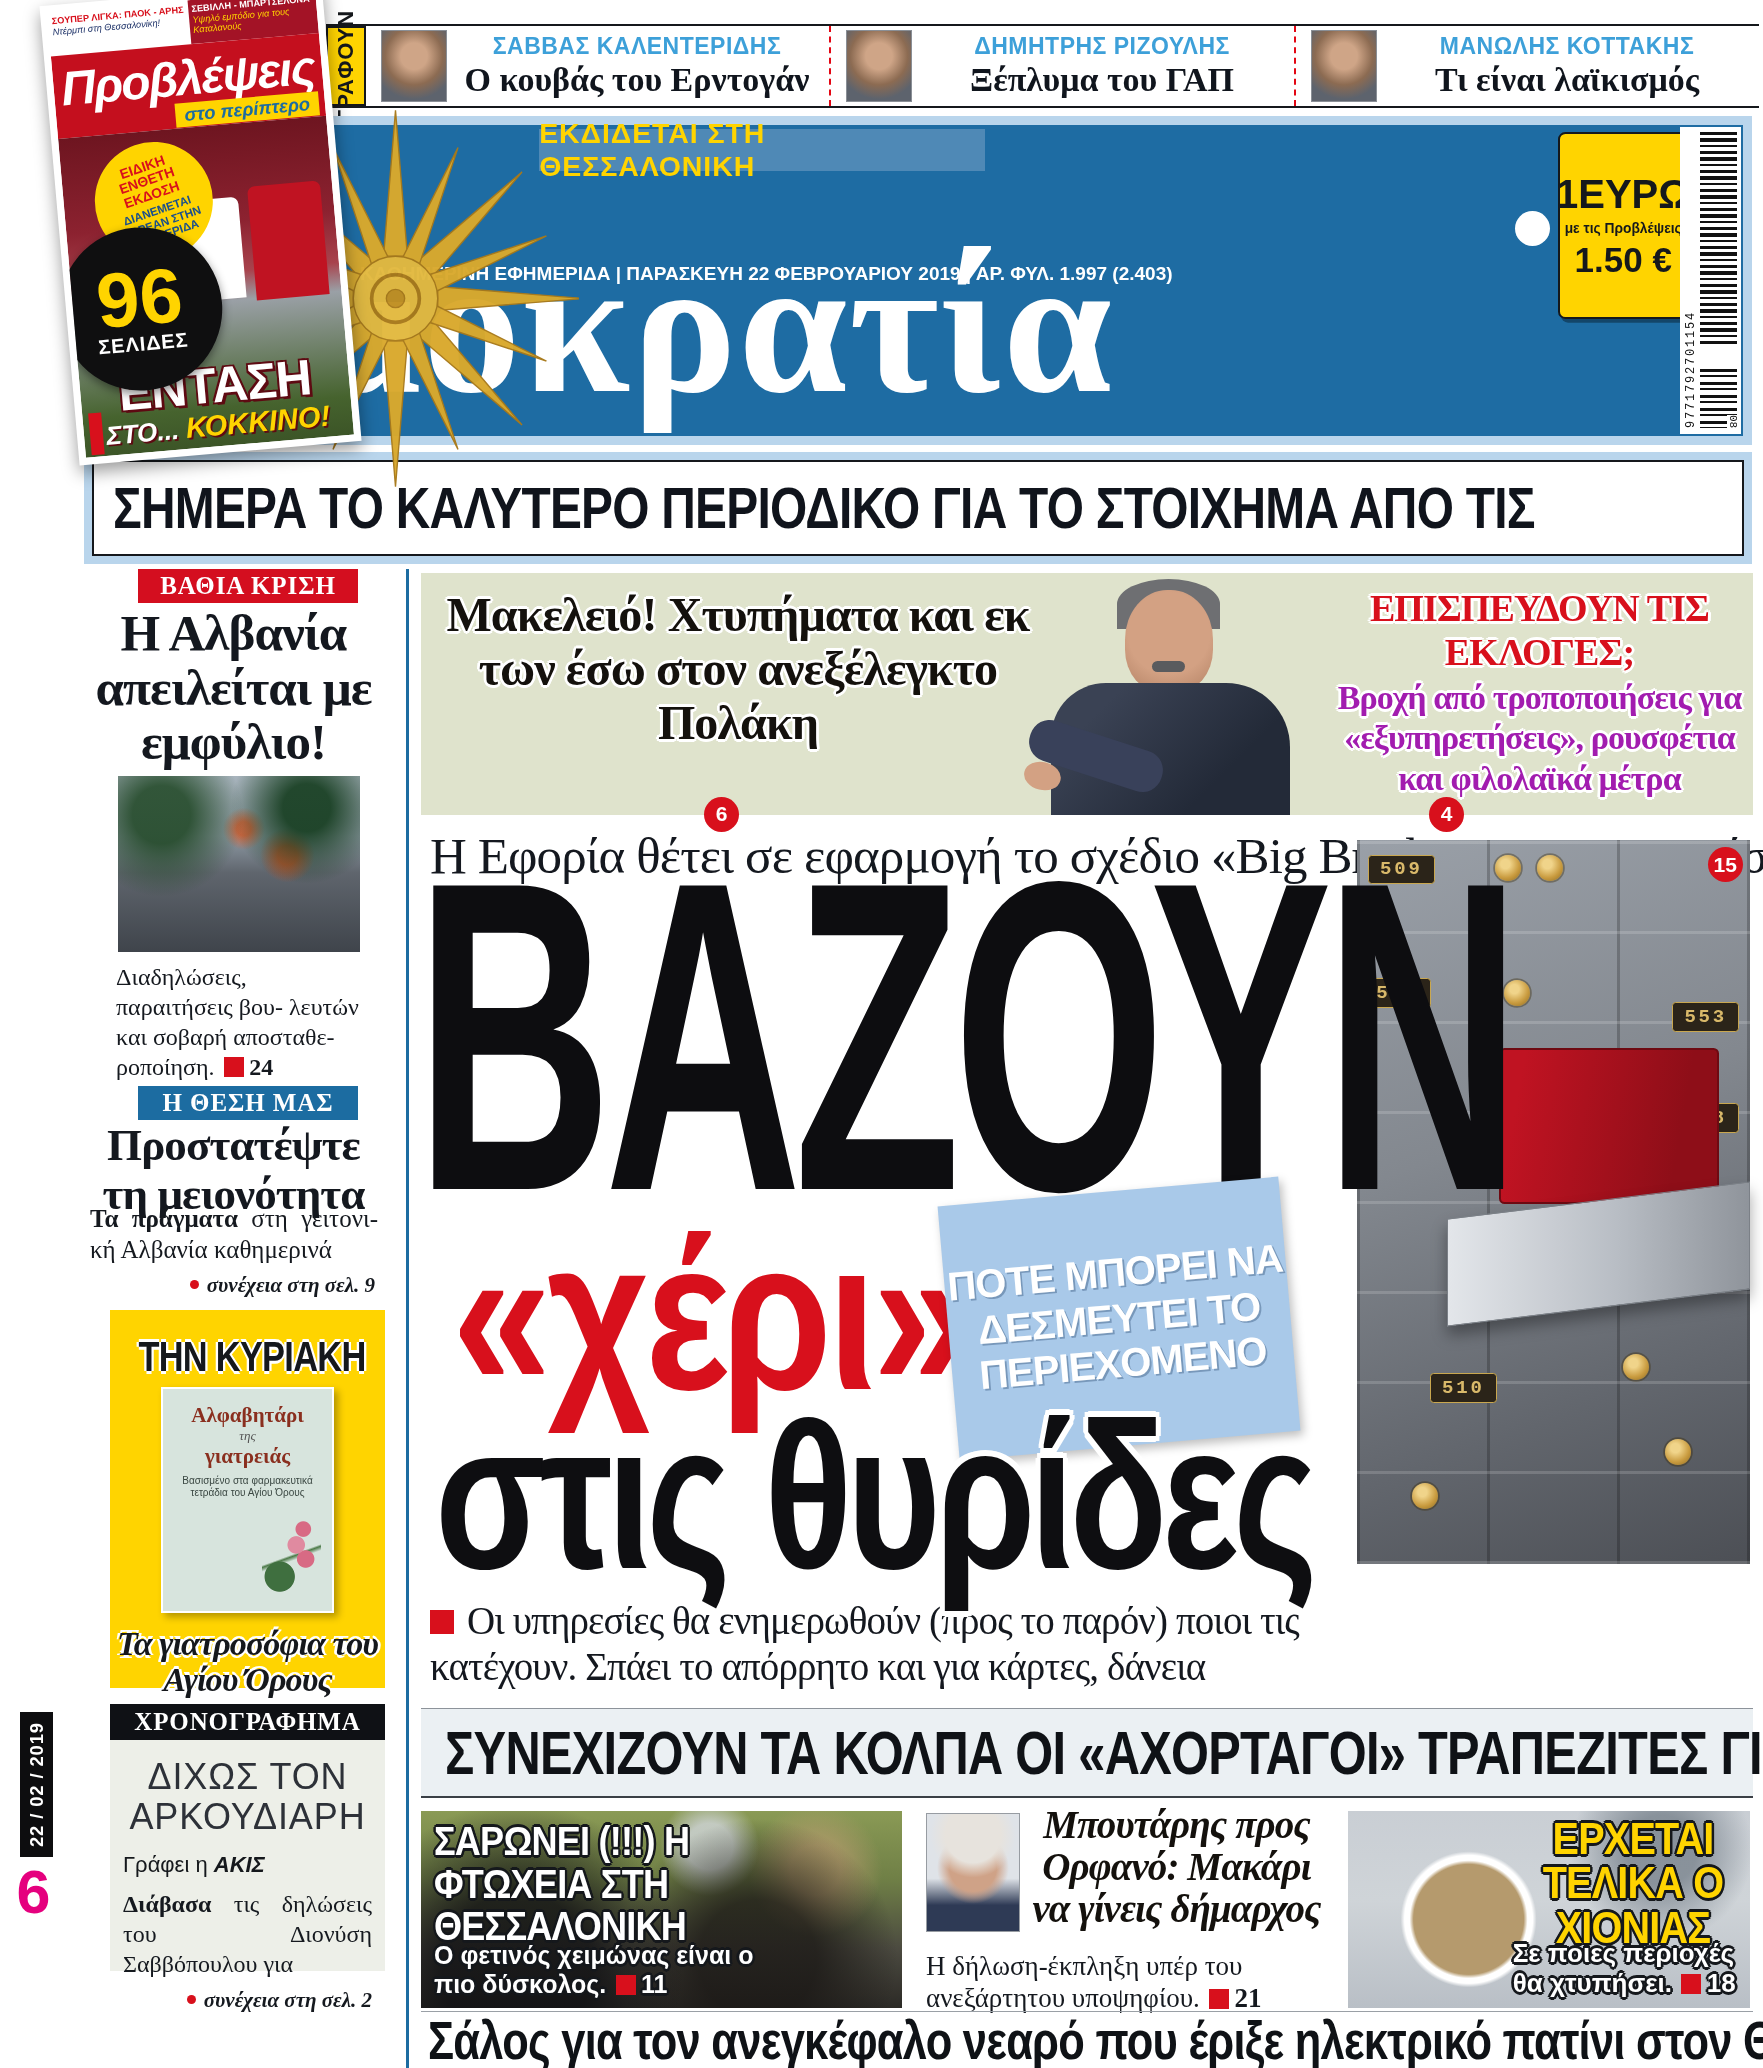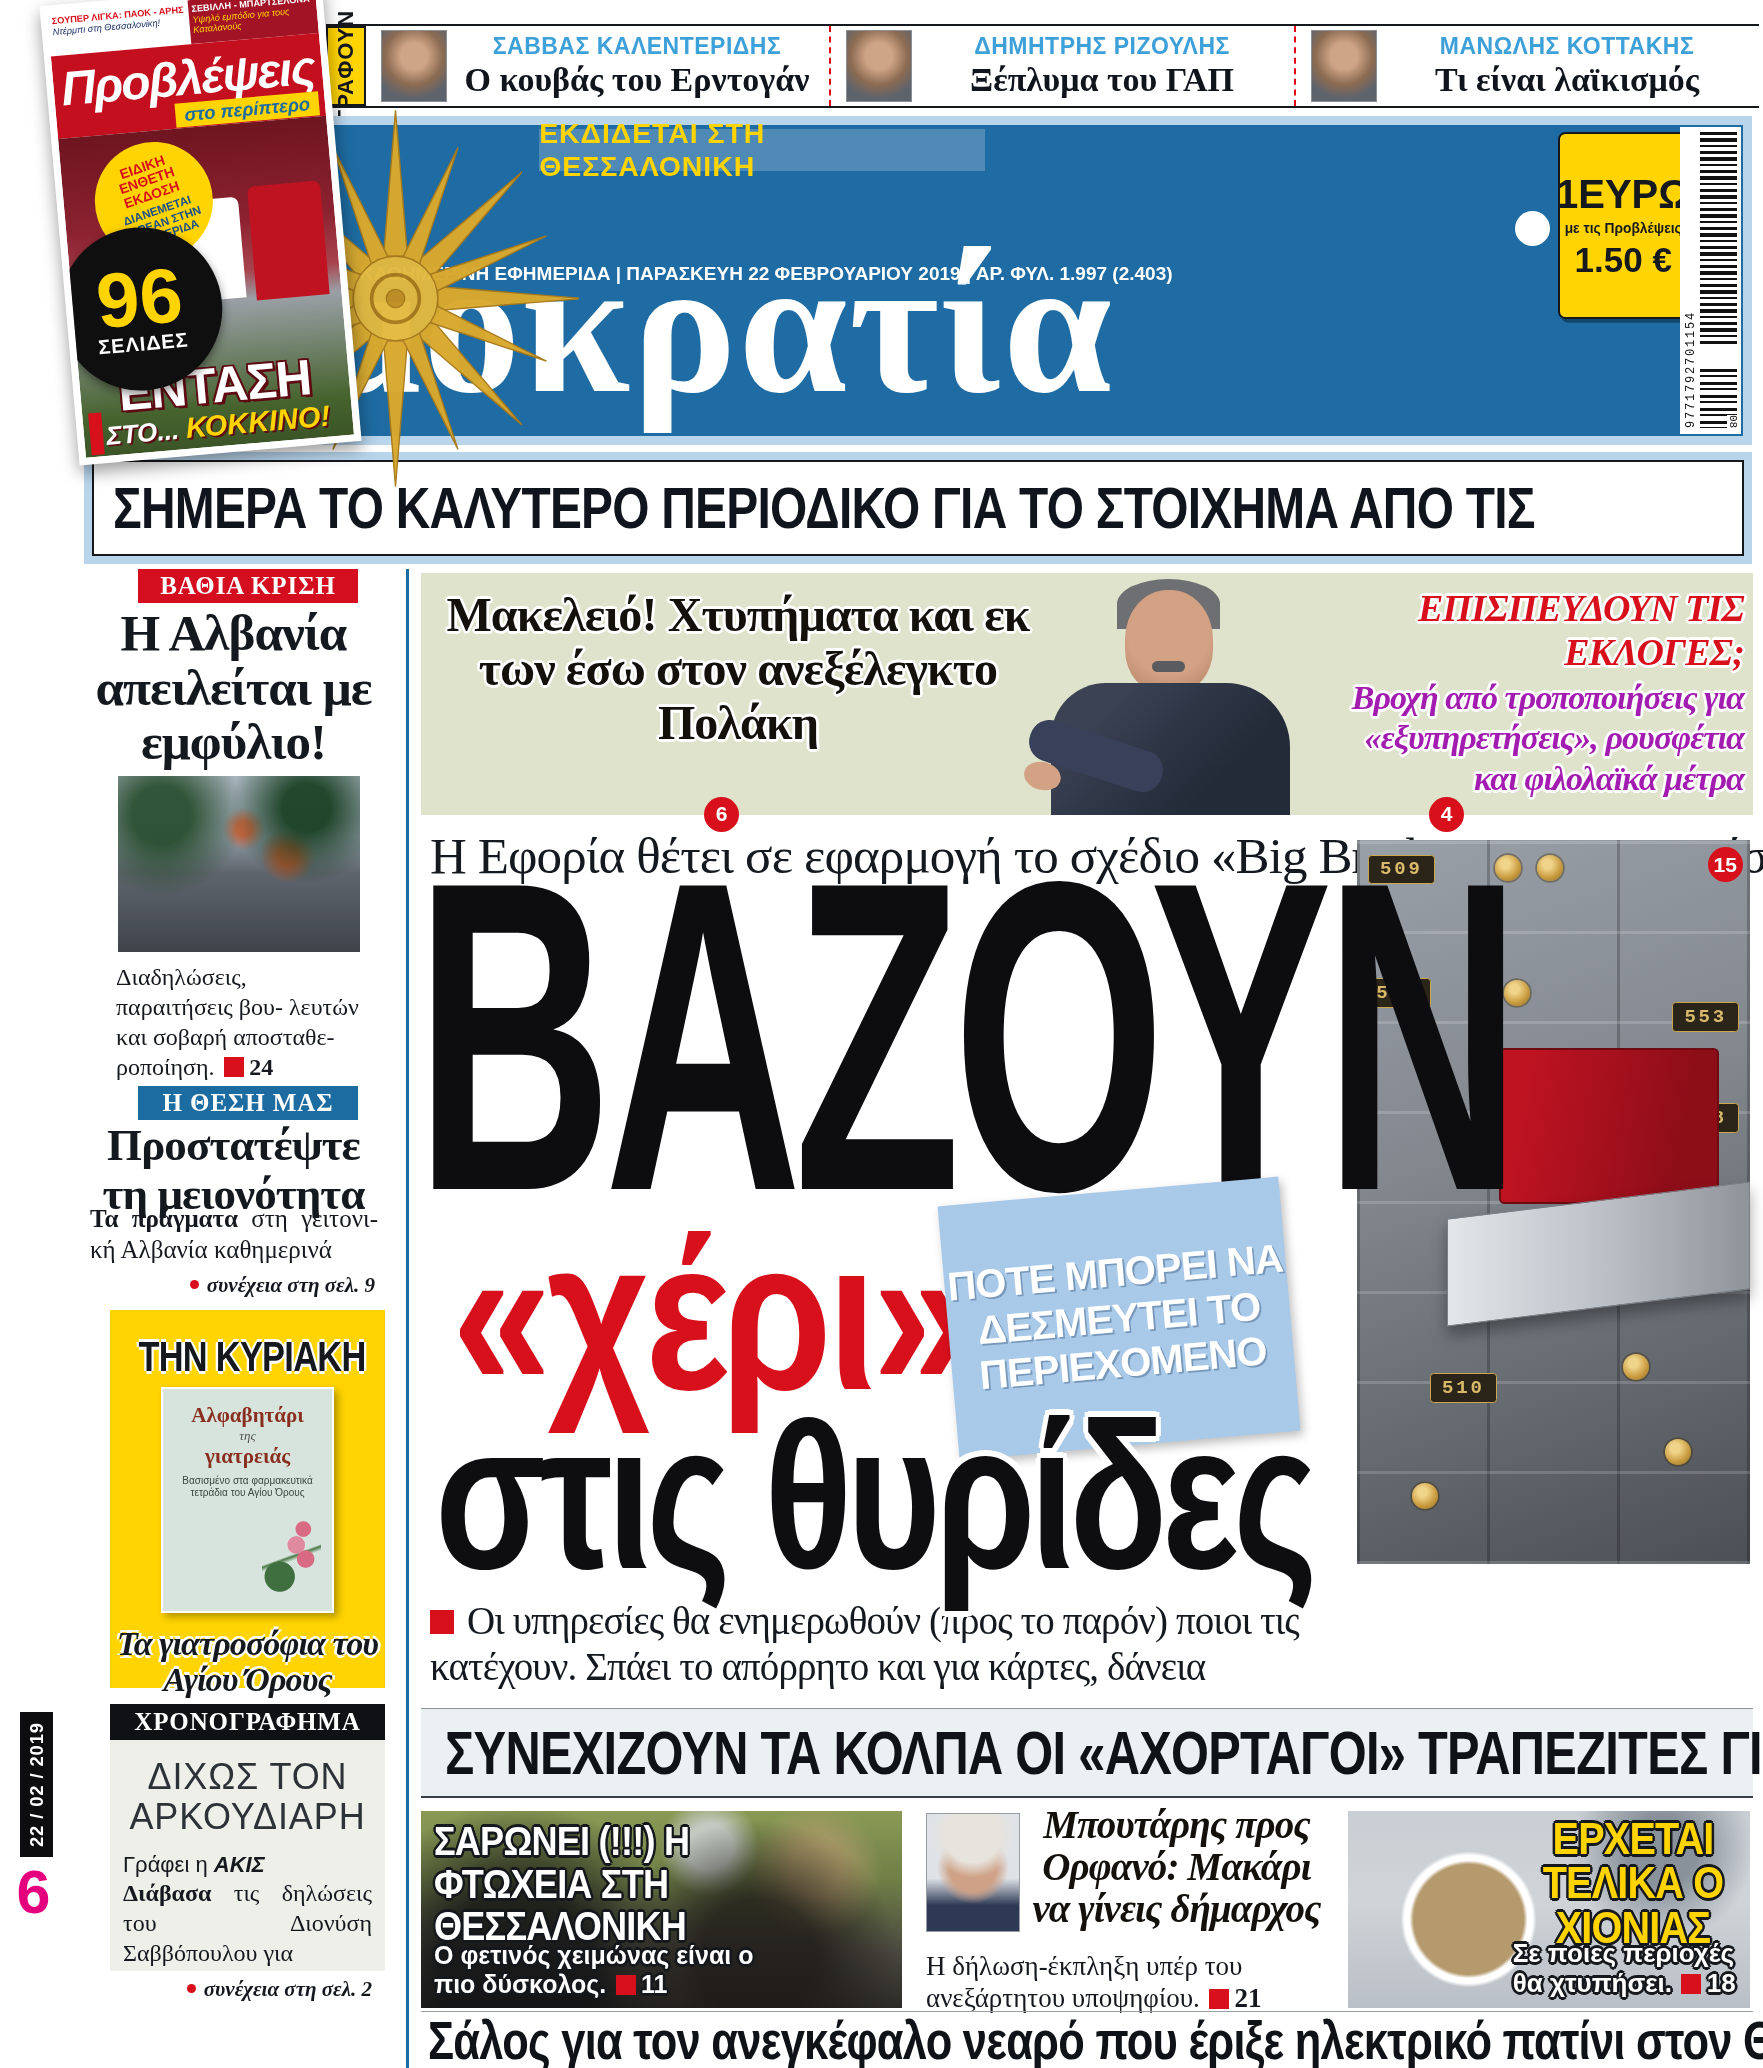--- a/index.html
+++ b/index.html
@@ -111,33 +111,33 @@
     background:
       radial-gradient(circle at 70% 16%, #d86a84 0 7.3px, transparent 8.3px),
       radial-gradient(circle at 58% 34%, #e08aa0 0 8.3px, transparent 9.2px),
       radial-gradient(circle at 74% 50%, #d86a84 0 8.3px, transparent 9.2px),
       radial-gradient(circle at 30% 70%, #3f6f3f 0 14.7px, transparent 15.6px),
       linear-gradient(160deg, transparent 46%, #4c7a48 48%, transparent 52%); }
   .sunday .scaption { margin-top:13px; font-family:"Liberation Serif", serif; font-style:italic; font-weight:900; font-size:34px; line-height:1.06; color:#15181c; text-shadow:2.8px 0 0 #fff,-2.8px 0 0 #fff,0 2.8px 0 #fff,0 -2.8px 0 #fff; letter-spacing:-0.9px; }
   .chrono { left:110px; top:1740px; width:275px; height:231px; background:#edefe8; padding:16.5px 13px 0; text-align:center; }
   .chrono .ch1 { font-size:36px; color:#2d3138; letter-spacing:0.9px; line-height:1.12; font-weight:400; }
   .chrono .ch2 { margin-top:14.7px; font-size:22px; color:#15181c; text-align:left; }
-  .chrono .ch3 { margin-top:0; font-family:"Liberation Serif", serif; font-size:24px; line-height:1.25; color:#15191f; text-align:justify; }
+  .chrono .ch3 { margin-top:11px; font-family:"Liberation Serif", serif; font-size:24px; line-height:1.25; color:#15191f; text-align:justify; }
   .chrono .cont-line { margin-top:9.2px;font-style:italic; }
 
   .datebox { left:20px; top:1712px; width:33px; height:145px; background:#0d0d0f; display:flex; align-items:center; justify-content:center; }
   .datebox span { writing-mode:vertical-rl; transform:rotate(180deg); color:#fff; font-weight:900; font-size:18.4px; letter-spacing:0.9px; }
   .pagesix { left:16.5px; top:1857px; color:#e5007e; font-weight:900; font-size:61px; }
 
   .vrule { left:406px; top:569px; width:2.8px; height:1499px; background:#1c6ca1; }
 
   
   .banner { left:421px; top:573px; width:1332px; height:242px; background:#dfe3cc; }
   .ban-left { position:absolute; left:16.5px; top:14.7px; width:601px; text-align:center; font-family:"Liberation Serif", serif; font-weight:900; font-size:48px; line-height:1.13; color:#14110d; letter-spacing:-0.9px; }
-  .ban-right { position:absolute; left:914px; top:13px; width:409px; text-align:right;font-style:italic; }
+  .ban-right { position:absolute; left:914px; top:13px; width:409px; text-align:center; }
   .ban-right .bk { color:#d8101c; font-family:"Liberation Serif", serif; font-weight:900; font-size:38px; letter-spacing:-0.9px; }
   .ban-right .bb { margin-top:3.7px; color:#a21caf; font-family:"Liberation Serif", serif; font-weight:900; font-size:34px; line-height:1.2; letter-spacing:-0.9px; }
   .polakis { position:absolute; left:597px; top:0; width:312px; height:242px; overflow:hidden; }
   .pol-head { position:absolute; left:107px; top:16.5px; width:88px; height:103px; border-radius:48% 48% 42% 42%; background:radial-gradient(circle at 50% 42%, #d3a183 55%, #b07f62 100%); }
   .pol-hair { position:absolute; left:99px; top:5.5px; width:103px; height:50px; border-radius:50% 50% 0 0; background:#6e6f72; }
   .pol-mous { position:absolute; left:134px; top:88px; width:33px; height:11px; border-radius:5.5px; background:#5a5b5e; }
   .pol-body { position:absolute; left:33px; top:110px; width:239px; height:138px; border-radius:55px 64px 0 0; background:linear-gradient(135deg,#3a4254 20%,#232a38 70%); }
   .pol-arm { position:absolute; left:9.2px; top:162px; width:138px; height:42px; border-radius:20px; background:#39415а; background:#39415a; transform:rotate(18deg); }
   .pol-hand { position:absolute; left:5.5px; top:189px; width:37px; height:27.5px; border-radius:50%; background:#d3a183; transform:rotate(14deg); }
   .ban-badge6 { position:absolute; left:283px; bottom:-16.5px; }

